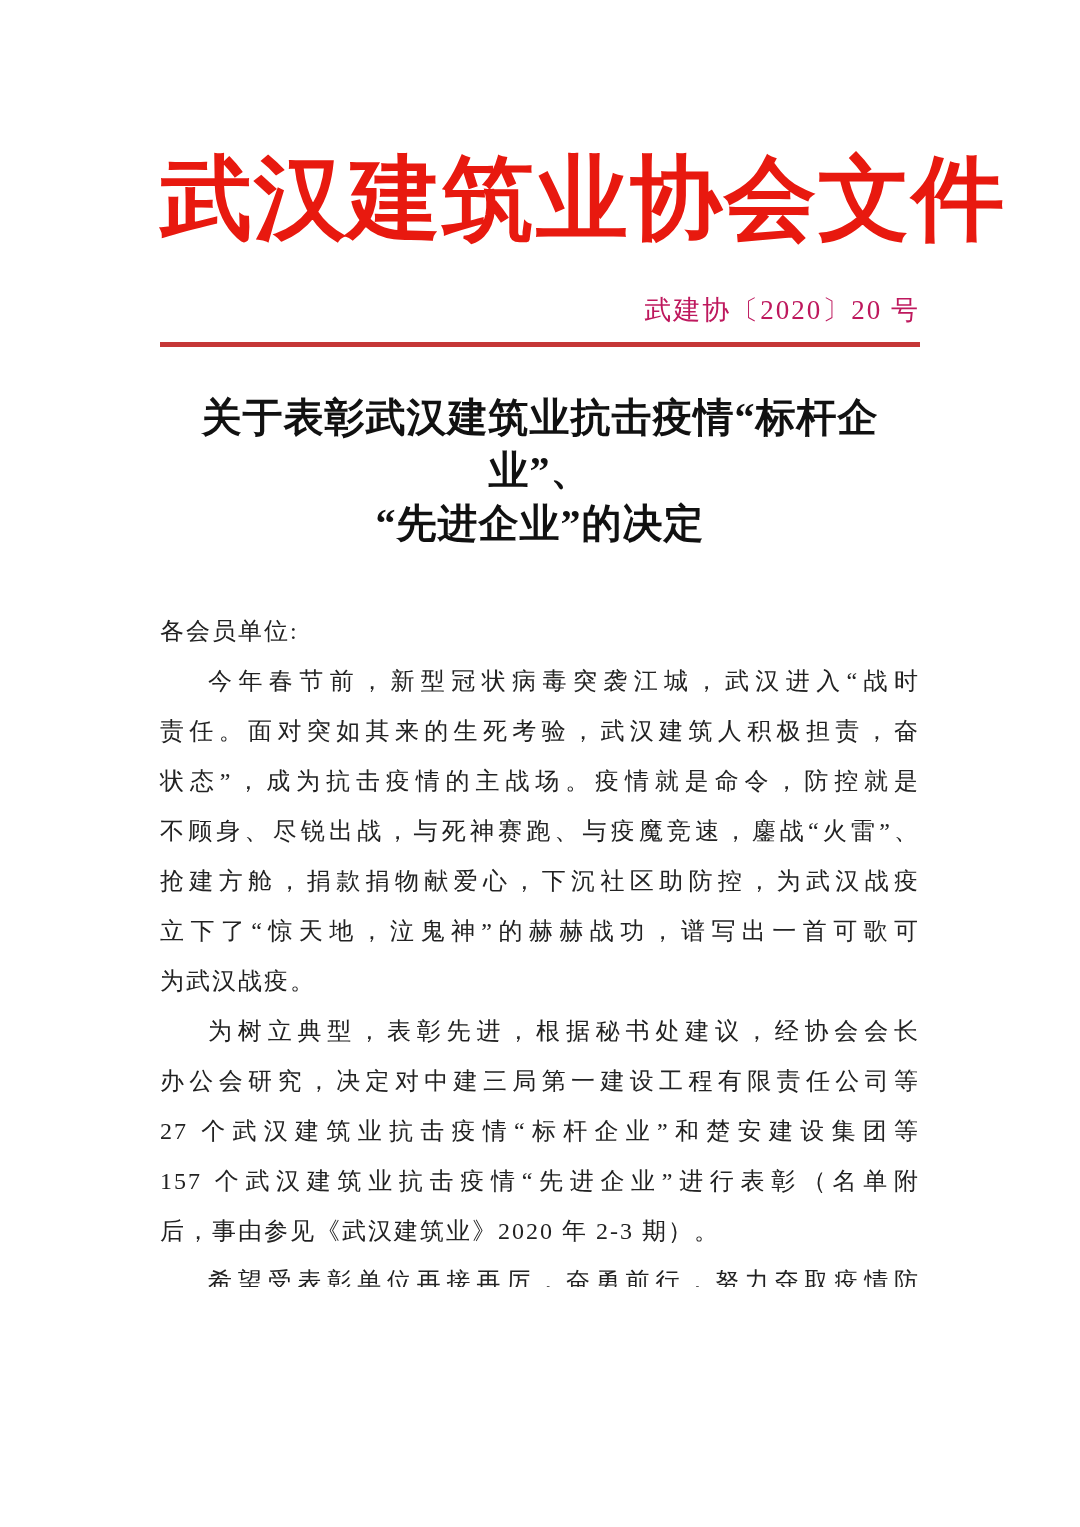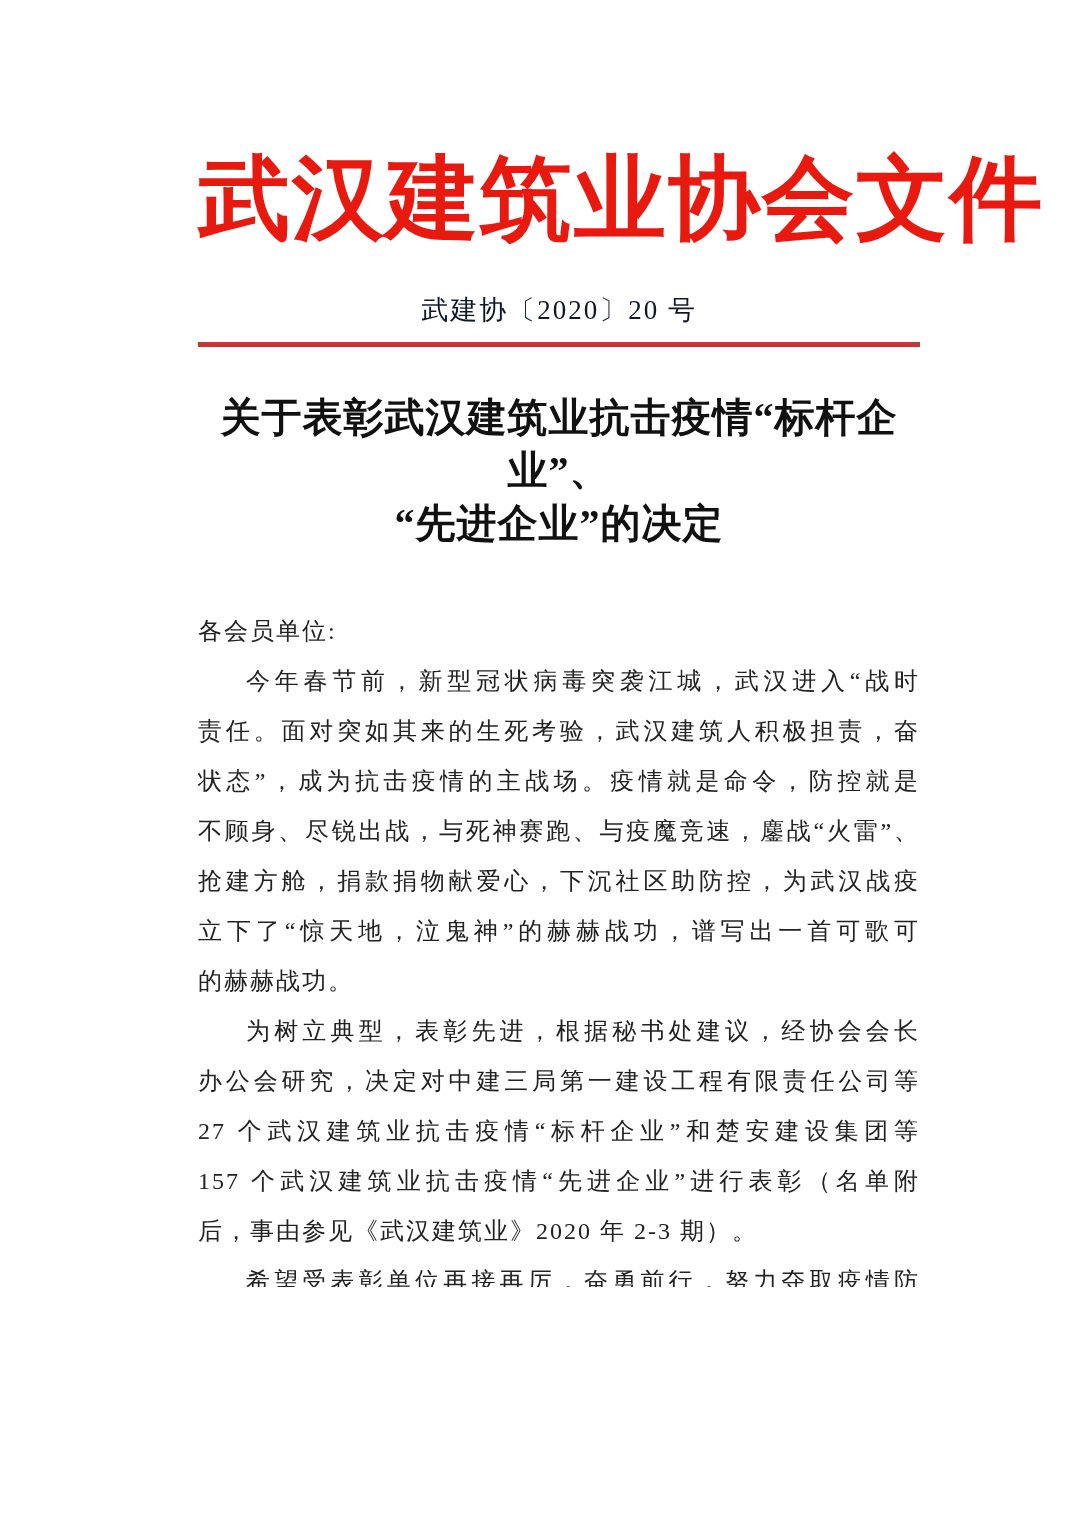--- a/index.html
+++ b/index.html
@@ -12,42 +12,41 @@
   html, body { background: #ffffff; }
   .page {
     position: relative;
     width: 1080px;
     height: 1287px;
     margin: 0 auto;
     background: var(--paper);
     overflow: hidden;
     font-family: "Liberation Serif", "DejaVu Serif", serif;
     color: var(--ink);
-    padding-left: 38px;
   }
   .content {
     padding: 0 160px;
   }
   .org-title {
     padding-top: 148px;
     font-size: 92px;
     line-height: 1.12;
     font-weight: 900;
     letter-spacing: 2px;
     color: var(--title-red);
     text-align: center;
     white-space: nowrap;
   }
   .doc-number {
     margin-top: 42px;
     font-size: 27px;
     line-height: 34px;
     letter-spacing: 2px;
-    text-align: center;
-    color: #0f172a;
+    text-align: right;
+    color: #be185d;
   }
   .red-divider {
     margin-top: 15px;
     height: 5px;
     background: var(--divider-red);
   }
   .doc-title {
     margin-top: 44px;
     font-size: 40px;
     line-height: 53px;
@@ -96,21 +95,21 @@
     </div>
 
     <div class="body-text">
       <div class="line">各会员单位:</div>
       <div class="line indent fill">今年春节前，新型冠状病毒突袭江城，武汉进入“战时</div>
       <div class="line fill">责任。面对突如其来的生死考验，武汉建筑人积极担责，奋</div>
       <div class="line fill">状态”，成为抗击疫情的主战场。疫情就是命令，防控就是</div>
       <div class="line fill">不顾身、尽锐出战，与死神赛跑、与疫魔竞速，鏖战“火雷”、</div>
       <div class="line fill">抢建方舱，捐款捐物献爱心，下沉社区助防控，为武汉战疫</div>
       <div class="line fill">立下了“惊天地，泣鬼神”的赫赫战功，谱写出一首可歌可</div>
-      <div class="line">的赫赫战功。</div>
+      <div class="line">为武汉战疫。</div>
       <div class="line indent fill">为树立典型，表彰先进，根据秘书处建议，经协会会长</div>
       <div class="line fill">办公会研究，决定对中建三局第一建设工程有限责任公司等</div>
       <div class="line fill">27 个武汉建筑业抗击疫情“标杆企业”和楚安建设集团等</div>
       <div class="line fill">157 个武汉建筑业抗击疫情“先进企业”进行表彰（名单附</div>
       <div class="line">后，事由参见《武汉建筑业》2020 年 2-3 期）。</div>
       <div class="line indent fill">希望受表彰单位再接再厉，奋勇前行，努力夺取疫情防</div>
       <div class="line fill">控、复工复产新胜利；希望所有会员单位学先进、赶先进，</div>
     </div>
 
   </div>

